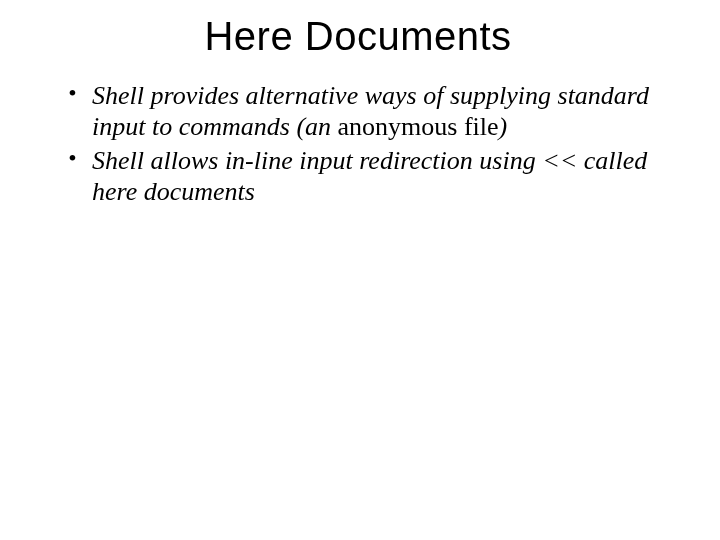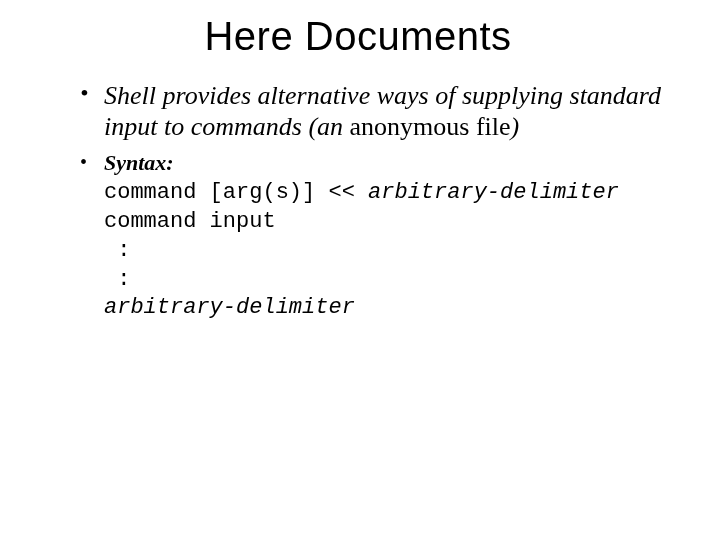--- a/index.html
+++ b/index.html
@@ -20,21 +20,21 @@
   .title {
     font-family: Impact, "Arial Black", sans-serif;
     font-weight: 400;
     font-size: 40px;
     text-align: center;
     letter-spacing: 0.5px;
     margin: 2px 0 22px 0;
   }
   ul.bullets {
     list-style: none;
-    margin: 16px;
+    margin: 4px;
     padding: 0 0 0 36px;
   }
   ul.bullets > li {
     position: relative;
     padding-left: 24px;
     margin: 0 0 4px 0;
   }
   ul.bullets > li::before {
     content: "•";
     position: absolute;
@@ -70,26 +70,21 @@
 <div class="slide">
 
   <div class="title">Here Documents</div>
 
   <ul class="bullets">
 
     <li class="lvl1">
       <span>Shell provides alternative ways of supplying standard input to commands (an</span><span class="roman"> anonymous file</span><span>)</span>
     </li>
 
+    <li class="lvl1">
+      <span>Shell allows in-line input redirection using &lt;&lt; called here documents</span>
+    </li>
 
-    <li class="lvl2 lvl2-li" style="margin-top:8px;">
-      <span class="bi">Syntax:</span>
-      <span class="syntax-block"><span class="mono">command [arg(s)] &lt;&lt; </span><span class="mono-i">arbitrary-delimiter</span>
-<span class="mono">command input
- :
- :</span>
-<span class="mono-i">arbitrary-delimiter</span></span>
-    </li>
 
 
   </ul>
 
 </div>
 
 </body></html>

